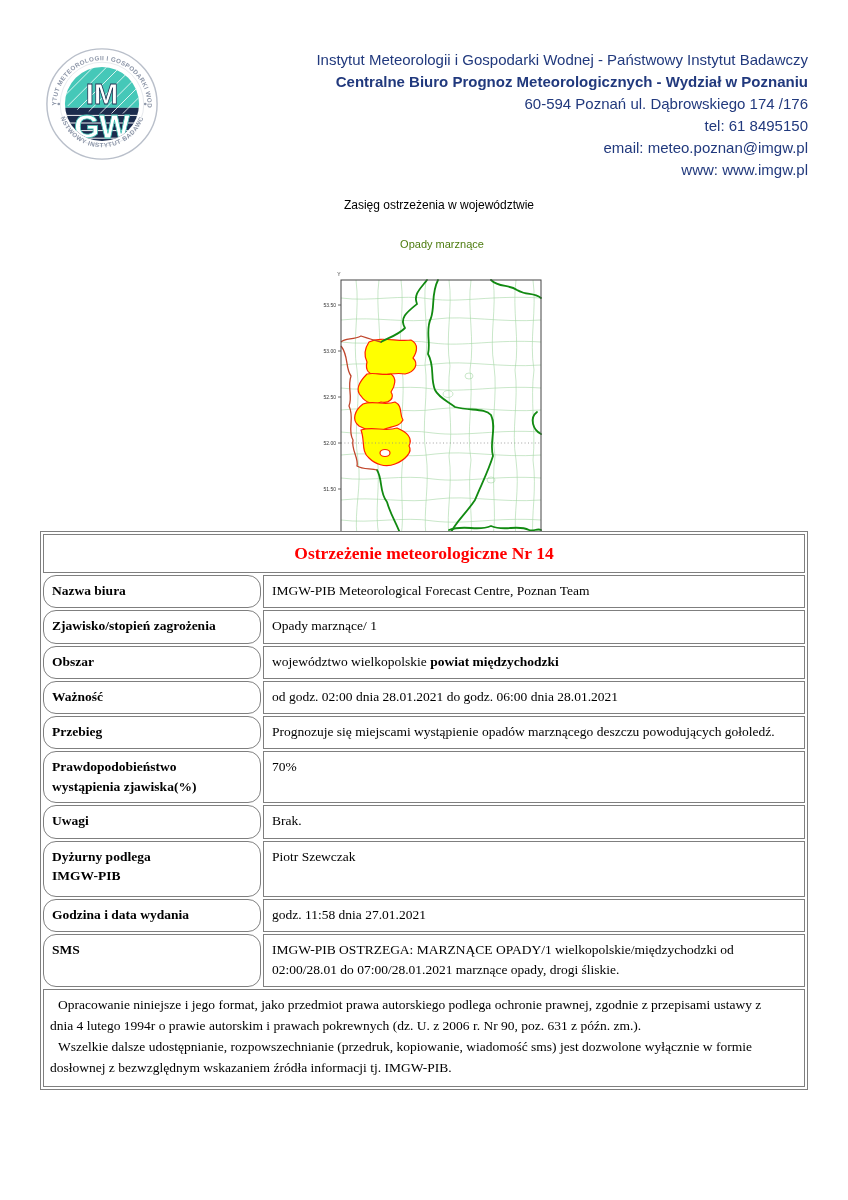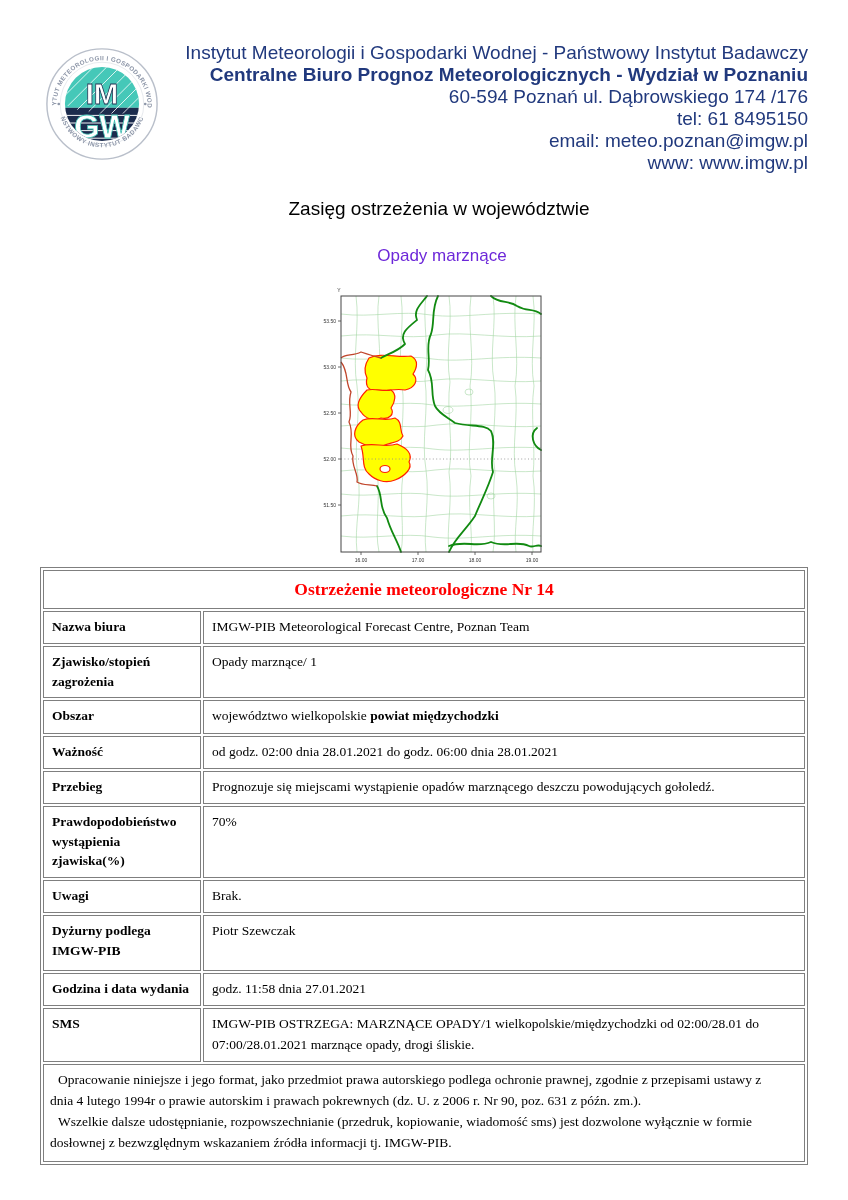--- a/index.html
+++ b/index.html
@@ -9,47 +9,46 @@
     font-family: "Liberation Sans", sans-serif;
     position: relative;
     overflow: hidden;
   }
   .page { position: relative; width: 848px; height: 1200px; background: #fff; }
 
   
   .header { position: absolute; top: 42px; left: 40px; right: 40px; height: 140px; }
   .logo-wrap { position: absolute; left: 5px; top: 2px; width: 114px; height: 120px; }
   .header-text {
-    position: absolute; right: 0; top: 0;
-    text-align: right; font-size: 19px; line-height: 22px;
+    position: absolute; right: 0; top: 7px;
+    text-align: right; font-size: 15px; line-height: 22px;
   }
   .header-text .org-bold { font-weight: bold; }
 
   
   .map-section { position: absolute; top: 198px; left: 40px; width: 768px; text-align: center; }
-  .map-heading { font-size: 19px; color: #000; margin-left: 30px; }
+  .map-heading { font-size: 12px; color: #000; margin-left: 30px; }
   .map-figure { margin-top: 26px; display: inline-block; margin-left: 22px; }
-  .map-title { font-size: 17px; color: #6d28d9; margin-bottom: 18px; margin-left: 14px; }
+  .map-title { font-size: 11px; color: #4d7c0f; margin-bottom: 18px; margin-left: 14px; }
 
   
   .warn-table {
     position: absolute; top: 531px; left: 40px;
     width: 768px;
     border: 1px solid #7f7f7f;
     border-collapse: separate; border-spacing: 2px;
     font-family: "Liberation Serif", serif;
     font-size: 13.5px; color: #000;
     background: #fff;
-    margin-top: 36px;
   }
   .warn-table td { border: 1px solid #7f7f7f; padding: 5px 8px 6px 8px; vertical-align: top; }
   .warn-table td.title-cell {
     text-align: center; font-weight: bold; font-size: 17.5px; padding: 8px;
   }
-  .warn-table td.label-cell { width: 158px; font-weight: bold; white-space: pre-line; line-height: 1.45; }
+  .warn-table td.label-cell { width: 218px; font-weight: bold; white-space: pre-line; line-height: 1.45; border-radius: 13px; }
   .warn-table td.value-cell { line-height: 1.5; }
   .warn-table td.footer-cell { line-height: 1.55; padding: 5px 20px 7px 6px; }
   .warn-table td.footer-cell div { text-indent: 8px; }
   .row-synoptyk td { height: 56px; }
   .row-prob td { height: 52px; }
 </style>
 </head>
 <body>
 
 <div class="page">

